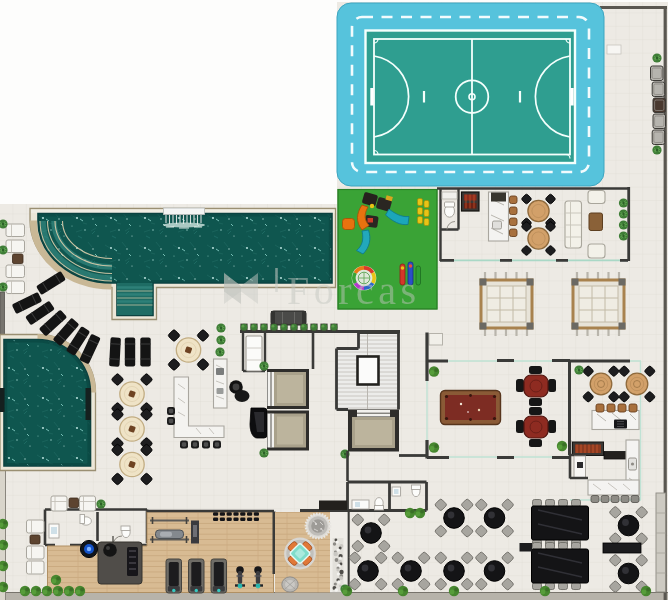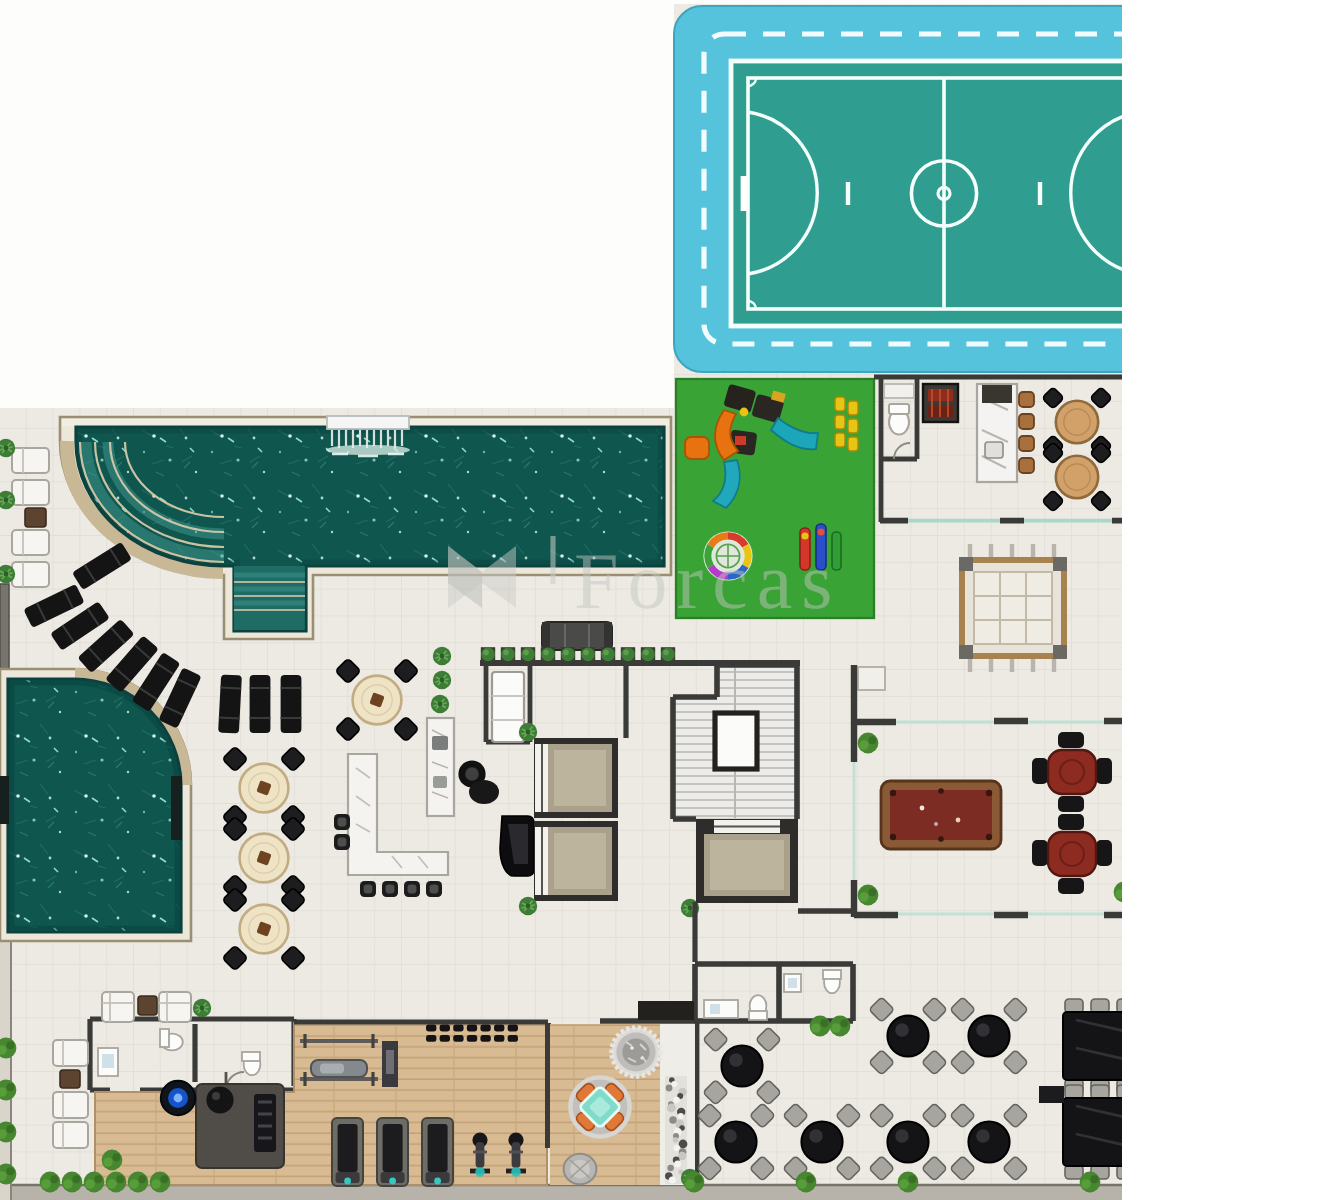--- a/index.html
+++ b/index.html
@@ -1,16 +1,16 @@
 <!DOCTYPE html>
 <html><head>
 <meta charset="utf-8">
 <style>
 html,body{margin:0;padding:0;background:#fff;font-family:"Liberation Sans",sans-serif;}
-#plan{width:561px;height:600px;position:relative;overflow:hidden;}
+#plan{width:668px;height:600px;position:relative;overflow:hidden;}
 </style>
 </head>
 <body>
 <div id="plan">
 <svg width="668" height="600" viewBox="0 0 668 600">
 
 <rect x="0" y="0" width="668" height="600" fill="#fdfdfc"></rect>
 <defs>
 <pattern id="grid" width="13.4" height="13.4" patternUnits="userSpaceOnUse">
 <rect width="13.4" height="13.4" fill="#edeae4"></rect>

